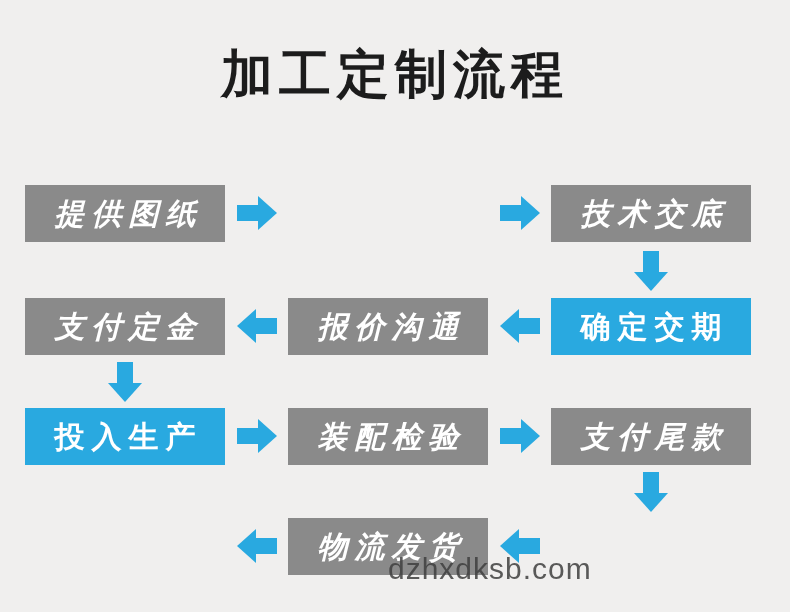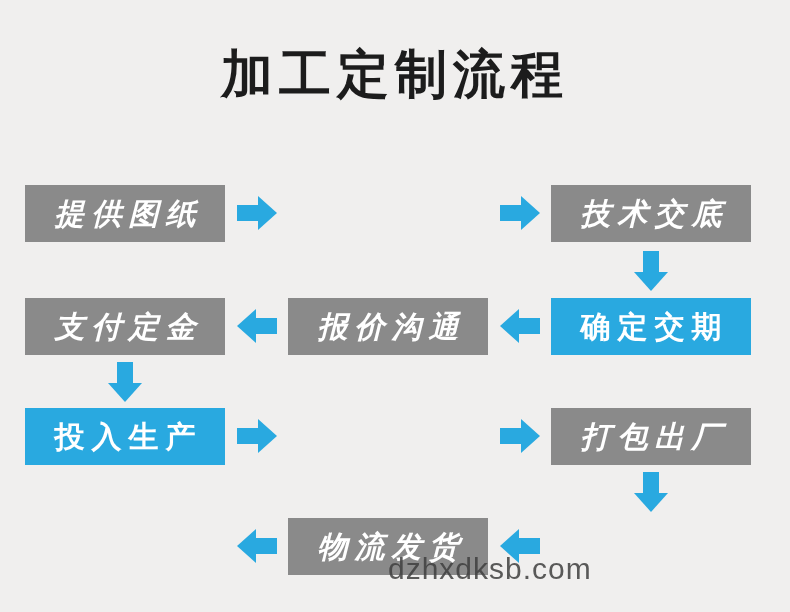--- a/index.html
+++ b/index.html
@@ -122,23 +122,26 @@
   <div class="box blue" style="left:551px;top:298px">
     <span class="box-label">确定交期</span>
   </div>
 
   <div class="arrow arrow-down" style="left:108px;top:362px"></div>
 
   <div class="box blue" style="left:25px;top:408px">
     <span class="box-label">投入生产</span>
   </div>
   <div class="arrow arrow-right" style="left:237px;top:419px"></div>
+  <div class="box gray" style="left:288px;top:408px">
+    <span class="box-label">装配检验</span>
+  </div>
   <div class="arrow arrow-right" style="left:500px;top:419px"></div>
   <div class="box gray" style="left:551px;top:408px">
-    <span class="box-label">打包出厂</span>
+    <span class="box-label">支付尾款</span>
   </div>
 
   <div class="arrow arrow-down" style="left:634px;top:472px"></div>
 
   <div class="arrow arrow-left" style="left:237px;top:529px"></div>
   <div class="box gray" style="left:288px;top:518px">
     <span class="box-label">物流发货</span>
   </div>
   <div class="arrow arrow-left" style="left:500px;top:529px"></div>
 

